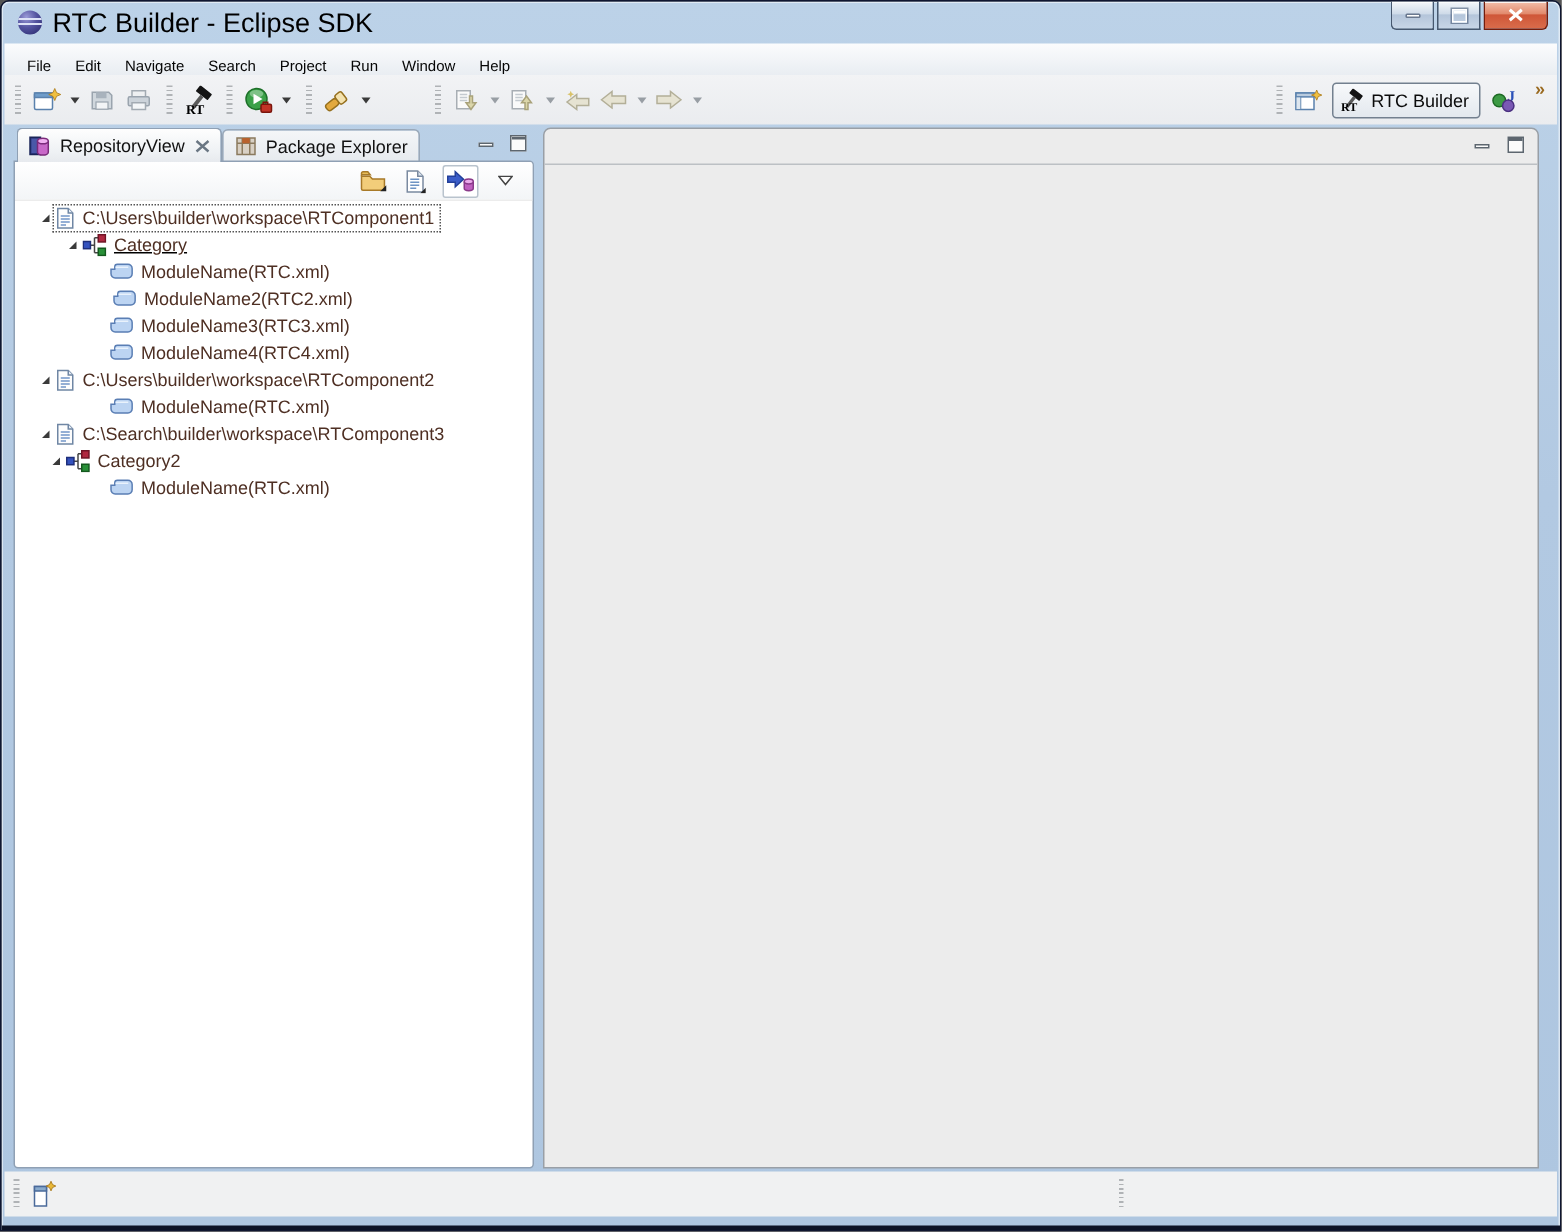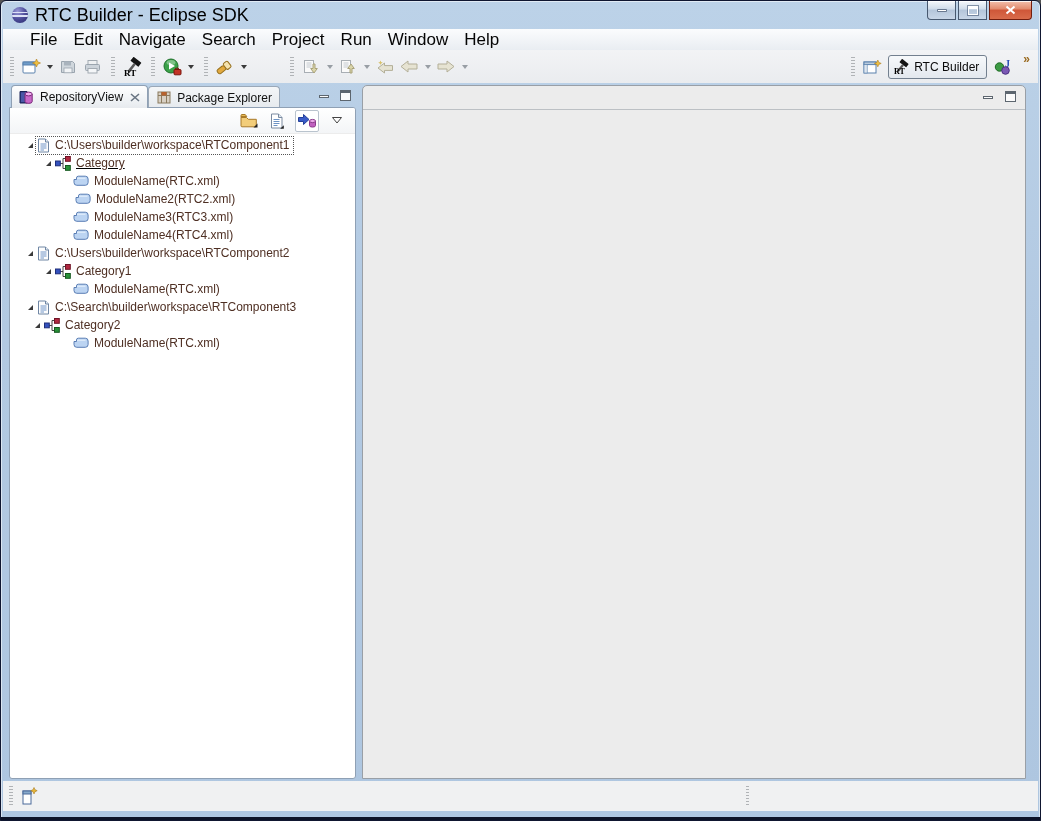--- a/index.html
+++ b/index.html
@@ -23,22 +23,22 @@
   .winbtn{width:29px;height:19px;border:1px solid #47586f;border-top:none;display:flex;align-items:center;justify-content:center;
     background:linear-gradient(180deg,#f5f8fb,#cfdbe9 45%,#b4c5da 50%,#c8d6e7);
     box-shadow:inset 0 1px 0 rgba(255,255,255,.85);}
   .winbtn.first{border-radius:0 0 0 4px;}
   .winbtn.mid{border-radius:0;}
   .winbtn.close{width:43px;border-radius:0 0 4px 0;border-color:#731d0d;
     background:linear-gradient(180deg,#f3c0ac,#e28a6d 45%,#cf5638 50%,#d96c4b);}
   .g-min{width:10px;height:3px;background:#fff;border:1px solid rgba(55,75,105,.75);border-radius:1px;}
   .g-max{width:10px;height:9px;border:1px solid #fff;box-shadow:0 0 0 1px rgba(55,75,105,.55),inset 0 2px 0 #fff;background:transparent;}
   
-  .menubar{position:absolute;top:28px;left:2px;right:2px;height:21px;display:flex;align-items:center;
-    background:linear-gradient(180deg,#fbfcfd,#e9edf2);padding-left:19px;font-size:17px;color:#050505;}
+  .menubar{position:absolute;top:28px;left:2px;right:2px;height:21px;display:flex;align-items:flex-end;
+    background:linear-gradient(180deg,#fbfcfd,#e9edf2);padding-left:7px;font-size:10px;color:#050505;}
   .menu-item{display:flex;align-items:center;padding:0 8px;cursor:default;}
   
   .toolbar{position:absolute;top:49px;left:2px;right:2px;height:33px;display:flex;align-items:center;
     background:linear-gradient(180deg,#f2f3f5,#eaecef);}
   .handle{width:4px;height:20px;margin:0 5px 0 7px;flex:0 0 auto;
     background:repeating-linear-gradient(180deg,#b0b3b6 0 1px,transparent 1px 3px);}
   .tbtn{height:24px;min-width:24px;display:flex;align-items:center;justify-content:center;flex:0 0 auto;padding:0 1px;}
   .caret-btn{width:13px;min-width:13px;}
   .caret{width:0;height:0;border-left:3.5px solid transparent;border-right:3.5px solid transparent;border-top:4px solid #3a3a3a;}
   .caret.dis{border-top-color:#989ea4;}
@@ -397,34 +397,20 @@
                 <span class="tree-icon">
                   <svg width="13" height="15">
                     <path d="M1.5 1 h7 l3 3 v10 h-10 z" fill="#fdfdfd" stroke="#6f86a4"></path>
                     <path d="M8.5 1 v3 h3" fill="#e8eef6" stroke="#6f86a4"></path>
                     <path d="M3.5 6 h6 M3.5 8 h6 M3.5 10 h6 M3.5 12 h3.5" stroke="#7195c8"></path>
                   </svg>
                 </span>
                 <span class="tree-label">C:\Users\builder\workspace\RTComponent2</span>
               </span>
             </div>
-            <div class="tree-row" style="padding-left: 32px;">
-              <span class="expander open"></span>
-              <span class="row-content">
-                <span class="tree-icon">
-                  <svg width="16" height="15">
-                    <path d="M4 7.5 h4 M8 2.5 v10 M8 2.5 h2.5 M8 12.5 h2.5" stroke="#444" fill="none"></path>
-                    <rect x="0.5" y="5" width="4.8" height="4.8" fill="#3452be" stroke="#1e2e7a"></rect>
-                    <rect x="10.5" y="0.5" width="4.8" height="4.8" fill="#b02840" stroke="#701426"></rect>
-                    <rect x="10.5" y="9.5" width="4.8" height="4.8" fill="#289038" stroke="#14581e"></rect>
-                  </svg>
-                </span>
-                <span class="tree-label">Category1</span>
-              </span>
-            </div>
             <div class="tree-row" style="padding-left: 50px;">
               <span class="expander"></span>
               <span class="row-content">
                 <span class="tree-icon">
                   <svg width="16" height="14">
                     <path d="M1 5.5 h2.5 v-1.5 a1.8 1.8 0 0 1 1.8 -1.8 h7 a2.8 2.8 0 0 1 2.8 2.8 v3.5 a2.8 2.8 0 0 1 -2.8 2.8 h-8.5 a2.8 2.8 0 0 1 -2.8 -2.8 z" fill="#bcd4f2" stroke="#5a7eb4"></path>
                     <path d="M4 4.2 h8.5" stroke="#e9f2fc"></path>
                   </svg>
                 </span>
                 <span class="tree-label">ModuleName(RTC.xml)</span>

